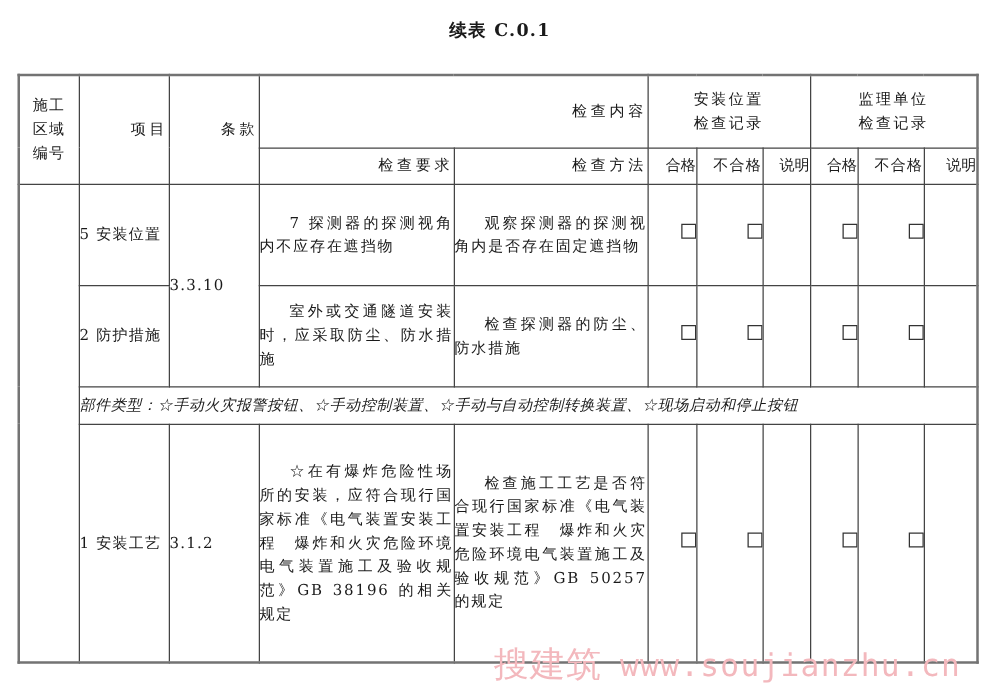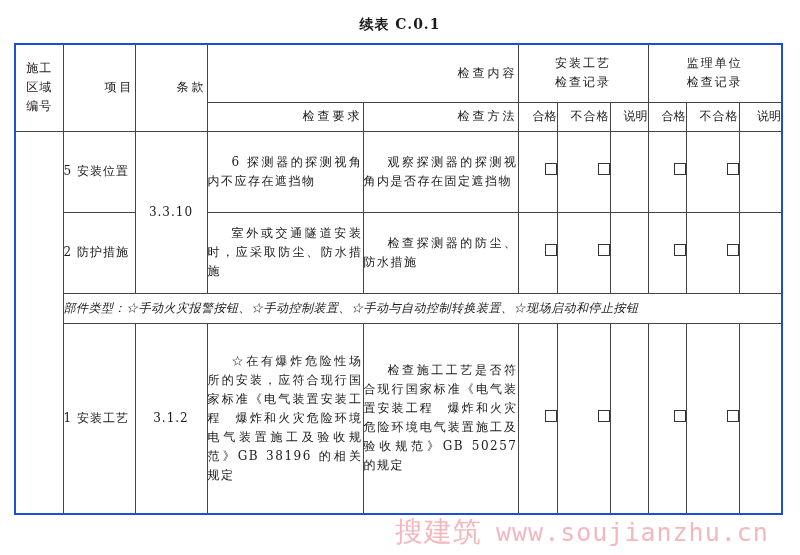--- a/index.html
+++ b/index.html
@@ -4,26 +4,26 @@
 <style>
   html, body { margin:0; padding:0; background:#ffffff; }
   body { width:800px; height:555px; position:relative; overflow:hidden;
          font-family: "DejaVu Serif", "Liberation Serif", serif; color:#1a1a1a; }
   .title { position:absolute; left:0; width:800px; top:16px; text-align:center;
            font-size:14px; font-weight:bold; letter-spacing:1px; }
   .edge-mark { position:absolute; left:0; top:44px; width:4px; height:10px; color:#999; font-size:8px; }
   table.form { position:absolute; left:14px; top:43px; border-collapse:collapse;
                table-layout:fixed; width:767px; }
   table.form td { border:1px solid #444; font-size:12px; line-height:19px; padding:0; vertical-align:middle; }
-  table.form { border:2px solid #1d4ed8; }
+  table.form { border:2px solid #737373;margin-top:16px; }
   .c { text-align:right; }
   .hdr-stack { text-align:center; line-height:21px; letter-spacing:2px; }
   .para { padding:0 6px 0 6px; text-align:justify; text-indent:2em; letter-spacing:1.5px; line-height:19px; }
   .item { padding-left:4px; letter-spacing:1px; }
-  .clause { text-align:center; letter-spacing:1px; }
+  .clause { letter-spacing:1px; }
   .chk { display:inline-block; width:10px; height:10px; border:1px solid #333; background:#fff; }
   .note { padding-left:10px; font-size:12px; letter-spacing:0.5px;font-style:italic; }
   .watermark { position:absolute; left:395px; top:513px; font-family:"DejaVu Sans Mono","Liberation Mono",monospace;
                font-size:25px; color:#f3b8bd; letter-spacing:1px; white-space:nowrap; }
   .watermark .zh { font-family:"DejaVu Sans","Liberation Sans",sans-serif; font-size:28px; margin-right:14px; }
 </style>
 </head>
 <body>
 
 <div class="title">续表 C.0.1</div>
@@ -48,21 +48,21 @@
       <tr style="height:58px">
     <td rowspan="2" class="hdr-stack" style="letter-spacing:1px;">
       <div>施工</div>
       <div>区域</div>
       <div>编号</div>
     </td>
     <td rowspan="2" class="c" style="letter-spacing:3px;">项目</td>
     <td rowspan="2" class="c" style="letter-spacing:3px;">条款</td>
     <td colspan="2" class="c" style="letter-spacing:3px;">检查内容</td>
     <td colspan="3" class="hdr-stack">
-      <div>安装工艺</div>
+      <div>安装位置</div>
       <div>检查记录</div>
     </td>
     <td colspan="3" class="hdr-stack">
       <div>监理单位</div>
       <div>检查记录</div>
     </td>
   </tr>
 
   <tr style="height:29px">
     <td class="c" style="letter-spacing:3px;">检查要求</td>
@@ -72,21 +72,21 @@
     <td class="c">说明</td>
     <td class="c">合格</td>
     <td class="c" style="letter-spacing:1px;">不合格</td>
     <td class="c">说明</td>
   </tr>
 
   <tr style="height:81px">
     <td rowspan="4"></td>
     <td class="item">5 安装位置</td>
     <td rowspan="2" class="clause">3.3.10</td>
-    <td class="para">6 探测器的探测视角内不应存在遮挡物</td>
+    <td class="para">7 探测器的探测视角内不应存在遮挡物</td>
     <td class="para">观察探测器的探测视角内是否存在固定遮挡物</td>
     <td class="c"><span class="chk"></span></td>
     <td class="c"><span class="chk"></span></td>
     <td></td>
     <td class="c"><span class="chk"></span></td>
     <td class="c"><span class="chk"></span></td>
     <td></td>
   </tr>
 
   <tr style="height:81px">

